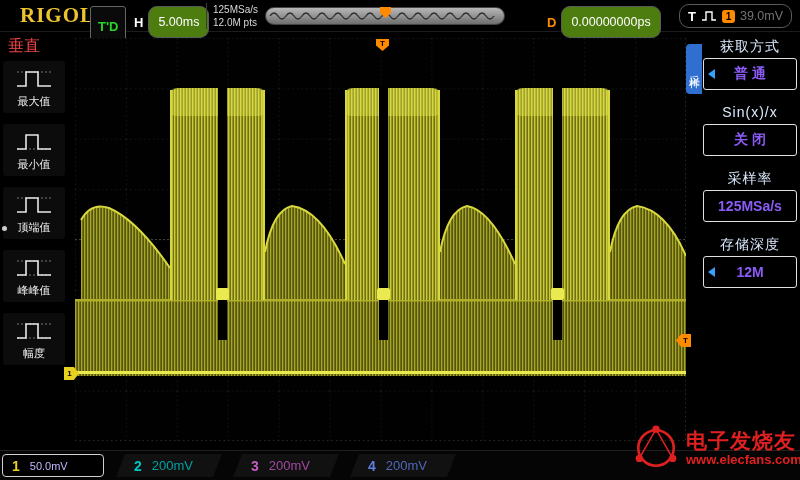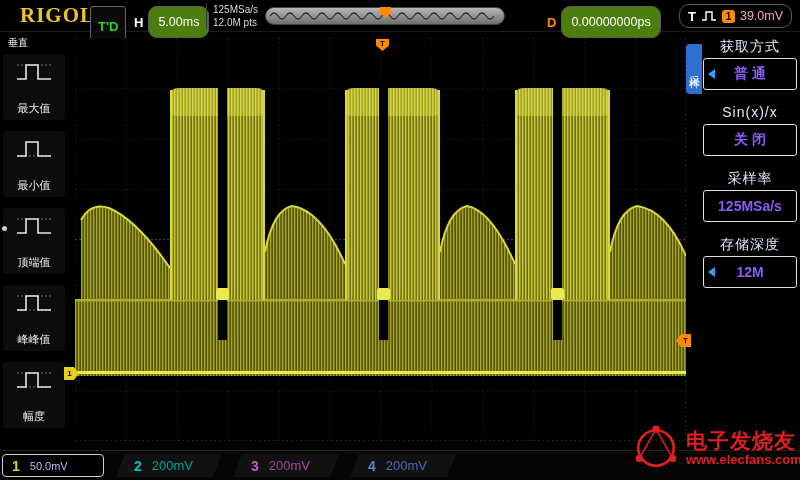--- a/index.html
+++ b/index.html
@@ -14,27 +14,27 @@
   .h-label{color:#fff;font-weight:bold;font-size:13px}
   .pill{border:1px solid #5a5a5a;border-radius:9px;background:#4d7c0f;color:#fff;font-size:12.5px;padding:8px 9px;white-space:nowrap}
   .rate-group{position:absolute;left:206px;top:3px;border-left:1px solid #3a3a3a;padding-left:6px;color:#d8d8d8;font-size:10px;line-height:13px}
   .posbar{position:absolute;left:265px;top:7px;width:240px;height:18px;background:linear-gradient(#b8b8b8,#6e6e6e);border:1px solid #444;border-radius:9px;overflow:visible}
   .pos-trig{position:absolute;left:114px;top:-1px;width:11px;height:11px;background:#ff8a00;clip-path:polygon(0 0,100% 0,100% 55%,50% 100%,0 55%)}
   .d-group{position:absolute;left:547px;top:6px;display:flex;gap:5px;align-items:center}
   .d-label{color:#ff8a00;font-weight:bold;font-size:13px}
   .t-group{position:absolute;left:679px;top:4px;height:24px;border:1px solid #5a5a5a;border-radius:10px;display:flex;align-items:center;gap:5px;padding:0 8px}
   .t-label{color:#fff;font-weight:bold;font-size:13px}
   .ch-badge{width:13px;height:13px;background:#ff8a00;border-radius:3px;color:#000;font-size:10px;font-weight:bold;display:flex;align-items:center;justify-content:center}
-  .t-value{color:#fca5a5;font-size:12.5px}
+  .t-value{color:#737373;font-size:12.5px}
 
   
   .leftmenu{position:absolute;left:0;top:32px;width:70px;height:418px;background:#000}
-  .lm-title{color:#ffffff;font-size:10px;padding:4px 0 4px 8px}
+  .lm-title{color:#ef4444;font-size:16px;padding:4px 0 4px 8px}
   .lm-item{width:62px;margin:0 0 11px 3px;background:#0c0c0c;border-radius:3px;display:flex;flex-direction:column;align-items:center;padding:5px 0 4px;cursor:pointer}
-  .lm-label{color:#eee;font-size:11px;margin-top:16px;white-space:nowrap}
+  .lm-label{color:#eee;font-size:11px;margin-top:2px;white-space:nowrap}
   .page-dot{position:absolute;left:2px;top:226px;width:5px;height:5px;border-radius:50%;background:#ccc}
 
   
   .graticule{position:absolute;left:75px;top:38px;width:611px;height:403px}
   .mk{position:absolute;display:flex;align-items:center;justify-content:center;font-size:8px;font-weight:bold;color:#000;line-height:1}
   .mk-trigpos{left:301px;top:1px;width:13px;height:12px;background:#ff8a00;clip-path:polygon(0 0,100% 0,100% 55%,50% 100%,0 55%);padding-bottom:3px}
   .mk-ch1{left:-11px;top:329px;width:15px;height:13px;background:#e8d020;clip-path:polygon(0 0,66% 0,100% 50%,66% 100%,0 100%);padding-right:4px}
   .mk-triglvl{left:601px;top:296px;width:15px;height:13px;background:#ff8a00;clip-path:polygon(34% 0,100% 0,100% 100%,34% 100%,0 50%);padding-left:4px}
 
   

